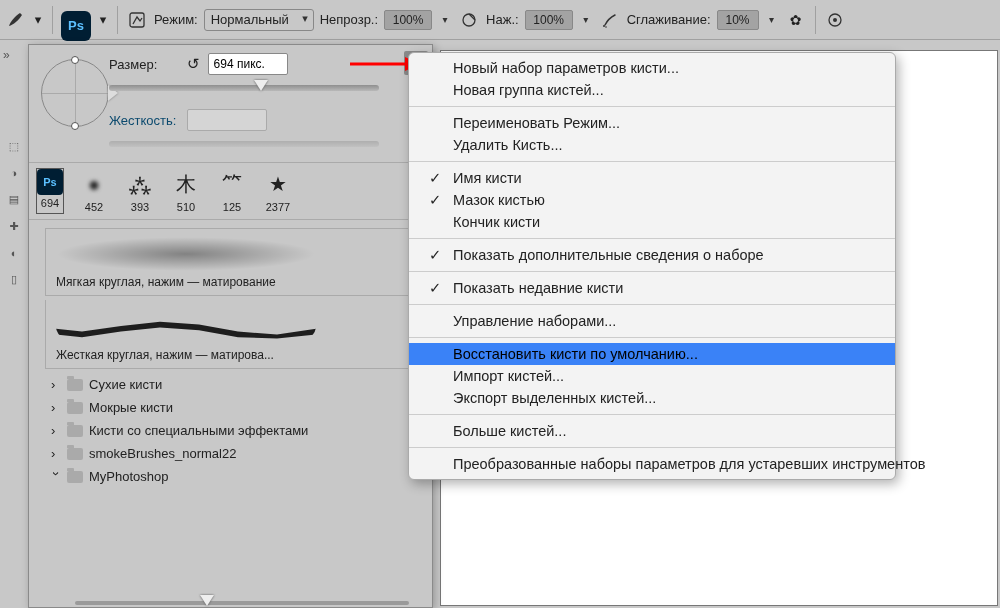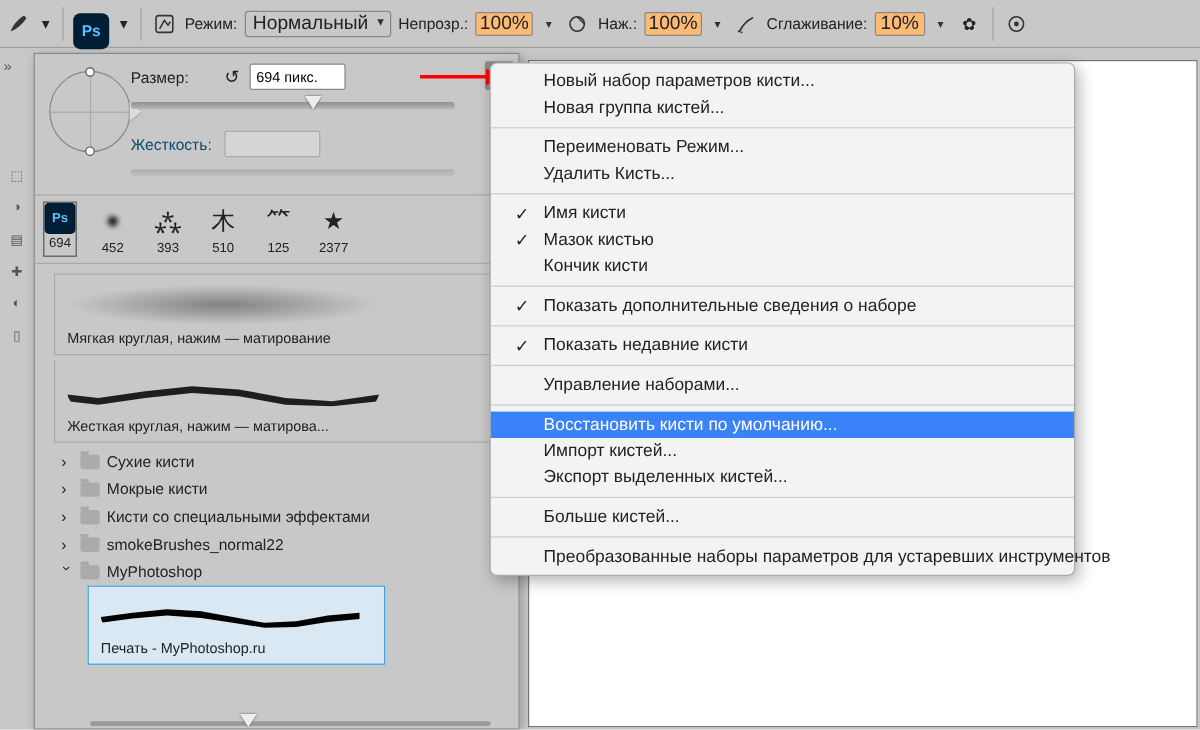--- a/index.html
+++ b/index.html
@@ -3,23 +3,23 @@
 <meta charset="utf-8">
 <style>
   * { box-sizing: border-box; margin: 0; padding: 0; font-family: -apple-system, "Helvetica Neue", Arial, sans-serif; }
   body { width: 1000px; height: 608px; background: #c8c8c8; overflow: hidden; position: relative; font-size: 13px; color: #222; }
 
   .toolbar { position: absolute; top: 0; left: 0; right: 0; height: 40px; background: #c8c8c8; border-bottom: 1px solid #a0a0a0; display: flex; align-items: center; padding: 0 4px; gap: 6px; }
   .tool-icon { width: 22px; height: 22px; display: flex; align-items: center; justify-content: center; font-size: 14px; }
   .divider { width: 1px; height: 28px; background: #a0a0a0; margin: 0 2px; }
   .caret { width: 12px; height: 22px; display: flex; align-items: center; justify-content: center; }
   .label { font-size: 13px; }
-  .select { background: #c8c8c8; border: 1px solid #888; border-radius: 3px; padding: 1px 18px 1px 6px; font-size: 16px; position: relative; height: 22px; display: flex; align-items: center; min-width: 110px; }
+  .select { background: #c8c8c8; border: 1px solid #888; border-radius: 3px; padding: 1px 18px 1px 6px; font-size: 13px; position: relative; height: 22px; display: flex; align-items: center; min-width: 110px; }
   .select::after { content: "▾"; position: absolute; right: 5px; top: 2px; font-size: 11px; color: #333; }
-  .small-input { background: #fdba74; border: 1px solid #888; border-radius: 2px; padding: 1px 4px; font-size: 16px; height: 20px; width: 48px; text-align: center; display: flex; align-items: center; justify-content: center; }
+  .small-input { background: #a3a3a3; border: 1px solid #888; border-radius: 2px; padding: 1px 4px; font-size: 12px; height: 20px; width: 48px; text-align: center; display: flex; align-items: center; justify-content: center; }
   .mini-btn { width: 14px; height: 20px; display: flex; align-items: center; justify-content: center; font-size: 10px; color: #333; }
   .gear { font-size: 14px; }
 
   .ps-badge { width: 30px; height: 30px; border-radius: 6px; background: #001e33; color: #5bc0ff; font-weight: bold; font-size: 13px; display: flex; align-items: center; justify-content: center; position: relative; }
   .ps-badge-sm { width: 26px; height: 26px; border-radius: 4px; background: #001e33; color: #5bc0ff; font-weight: bold; font-size: 11px; display: flex; align-items: center; justify-content: center; }
   .size-under { position: absolute; bottom: -16px; left: 50%; transform: translateX(-50%); font-size: 11px; color: #333; }
 
   .db-chevron { position: absolute; left: 3px; top: 48px; font-size: 12px; color: #555; }
 
   .panel { position: absolute; left: 28px; top: 44px; width: 405px; height: 564px; background: #c8c8c8; border: 1px solid #8a8a8a; box-shadow: 2px 2px 8px rgba(0,0,0,0.25); }
@@ -60,21 +60,21 @@
   .tree-item .arrow { width: 10px; display: inline-block; }
   .folder-icon { width: 16px; height: 12px; background: #aaa; border-radius: 2px; position: relative; display: inline-block; }
   .folder-icon::before { content: ""; position: absolute; top: -3px; left: 0; width: 7px; height: 3px; background: #aaa; border-radius: 1px 1px 0 0; }
 
   .panel-gear { position: absolute; top: 6px; right: 4px; width: 24px; height: 24px; background: #8a8a8a; border-radius: 2px; display: flex; align-items: center; justify-content: center; color: #333; }
 
   .arrow-ann { position: absolute; left: 350px; top: 54px; pointer-events: none; }
 
   .context-menu { position: absolute; left: 408px; top: 52px; width: 488px; background: #f3f3f3; border: 1px solid #aaa; border-radius: 6px; box-shadow: 3px 4px 12px rgba(0,0,0,0.3); padding: 4px 0; font-size: 14.5px; }
   .menu-item { padding: 3px 20px 3px 44px; position: relative; white-space: nowrap; }
-  .menu-item.highlight { background: #3a82f7; color: #ffffff; }
+  .menu-item.highlight { background: #3a82f7; color: #000000; }
   .menu-sep { height: 1px; background: #ccc; margin: 5px 0; }
   .menu-check::before { content: "✓"; position: absolute; left: 20px; }
 
   .canvas-bg { position: absolute; left: 440px; top: 50px; right: 2px; bottom: 2px; background: #fff; border: 1px solid #777; }
   .icon-strip { position: absolute; left: 5px; top: 140px; bottom: 12px; width: 18px; display: flex; flex-direction: column; gap: 14px; align-items: center; font-size: 11px; color: #555; }
   .bottom-slider { position: absolute; left: 46px; bottom: 2px; width: 334px; height: 4px; background: #9a9a9a; border-radius: 2px; }
   .bottom-slider .thumb { position: absolute; top: -6px; left: 125px; width:0; height:0; border-left:7px solid transparent; border-right:7px solid transparent; border-top:11px solid #eee; filter: drop-shadow(0 0 1px #555); }
 </style>
 </head>
 <body>
@@ -241,24 +241,20 @@
           <span class="arrow">›</span>
           <span class="folder-icon"></span>
           <span>smokeBrushes_normal22</span>
         </div>
       <div class="tree-item">
           <span class="arrow" style="transform:rotate(90deg);display:inline-block">›</span>
           <span class="folder-icon"></span>
           <span>MyPhotoshop</span>
         </div>
 
-      <div class="preview-box preview-selected" style="margin-left:28px;width:248px">
-        <div class="stroke3"></div>
-        <span>Печать - MyPhotoshop.ru</span>
-      </div>
     </div>
   </div>
 
   <div class="bottom-slider">
       <div class="thumb"></div>
     </div>
 </div>
 
 <svg class="arrow-ann" width="70" height="20">
   <line x1="0" y1="10" x2="55" y2="10" stroke="#ff0000" stroke-width="3"></line>

